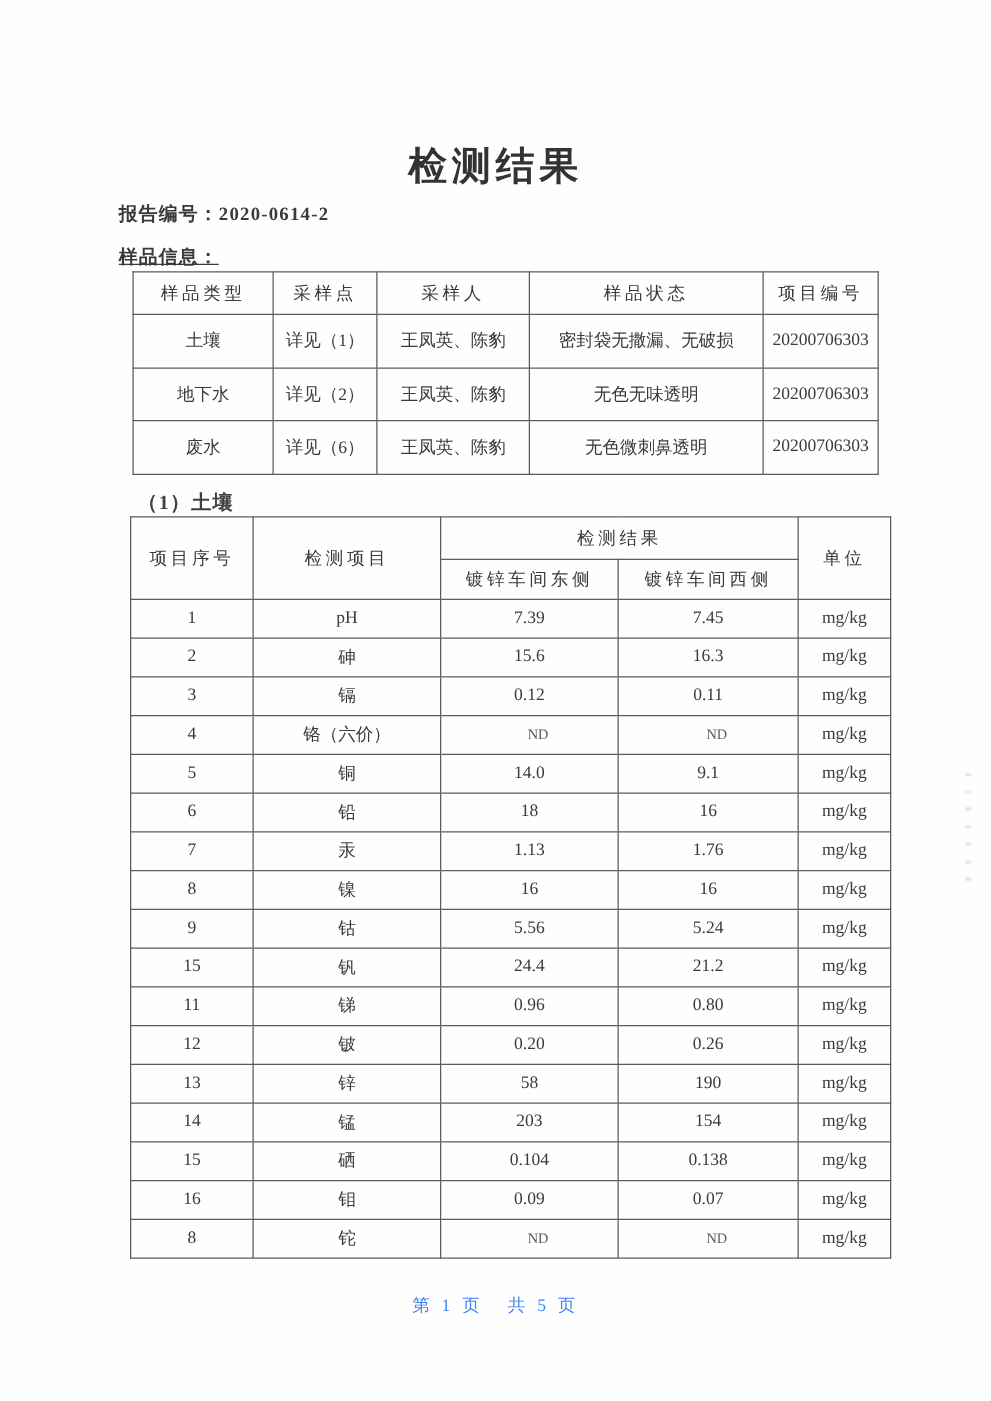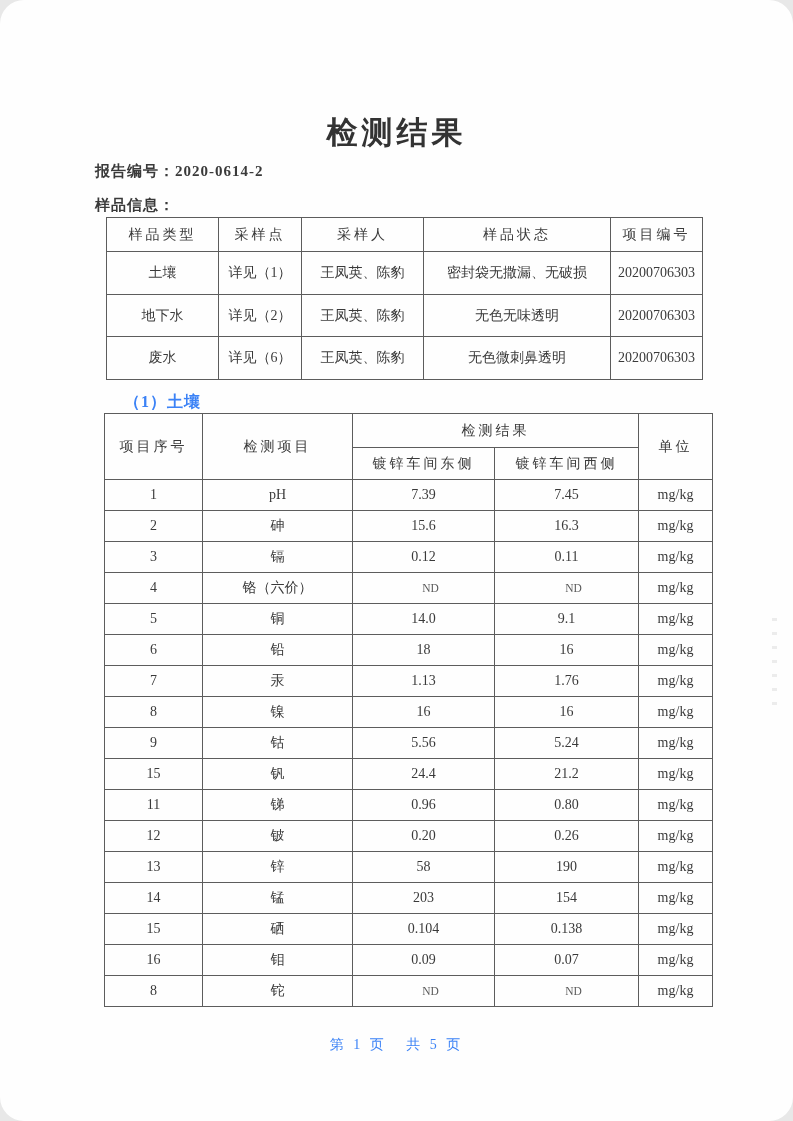--- a/index.html
+++ b/index.html
@@ -4,35 +4,34 @@
 <style>
   html,body{margin:0;padding:0;background:#e8e8e8;}
   .page{
     position:relative;
     width:793px;height:1121px;
     margin:0 auto;
     background:#fefefe;
     font-family:"Liberation Serif","DejaVu Serif",serif;
     color:#3a3a3a;
     overflow:hidden;
-    border-radius:24px;
   }
   .title{
     position:absolute;top:112px;left:0;width:100%;
     margin:0;text-align:center;
     font-size:31px;font-weight:600;letter-spacing:4px;
     color:#333;
   }
   .report-line{
     position:absolute;top:162px;left:95px;
     font-size:15px;letter-spacing:1px;font-weight:bold;
   }
   .sample-info-label{
     position:absolute;top:196px;left:95px;
-    font-size:15px;font-weight:600;letter-spacing:1px;
+    font-size:15px;font-weight:600;letter-spacing:1px;text-decoration:underline;
   }
   table{border-collapse:collapse;table-layout:fixed;position:absolute;}
   th,td{
     border:1px solid #5c5c5c;
     text-align:center;vertical-align:middle;
     font-weight:normal;
     font-size:14px;
     overflow:hidden;
     padding:0 2px;
   }
@@ -43,21 +42,21 @@
   .t2{left:104px;top:413px;width:608px;}
   .t2 .h1{height:34px;}
   .t2 .h2{height:32px;}
   .t2 tbody tr{height:31px;}
   .nd{font-size:11.5px;color:#5a5a5a;letter-spacing:0;padding-left:16px;}
   .section-line{
     position:absolute;top:392px;left:104px;width:600px;
     display:flex;justify-content:space-between;align-items:baseline;
   }
   .section-title{
-    font-size:16px;font-weight:700;letter-spacing:1px;margin-left:20px;color:#3b82f6;
+    font-size:16px;font-weight:700;letter-spacing:1px;margin-left:6px;color:#404040;
   }
   .sampling-date{
     font-size:15px;letter-spacing:1px;margin-right:16px;
   }
   .footer{
     position:absolute;top:1036px;left:0;width:100%;
     text-align:center;font-size:14px;letter-spacing:3px;
     color:#3b82f6;white-space:pre;
   }
   .artifact{

